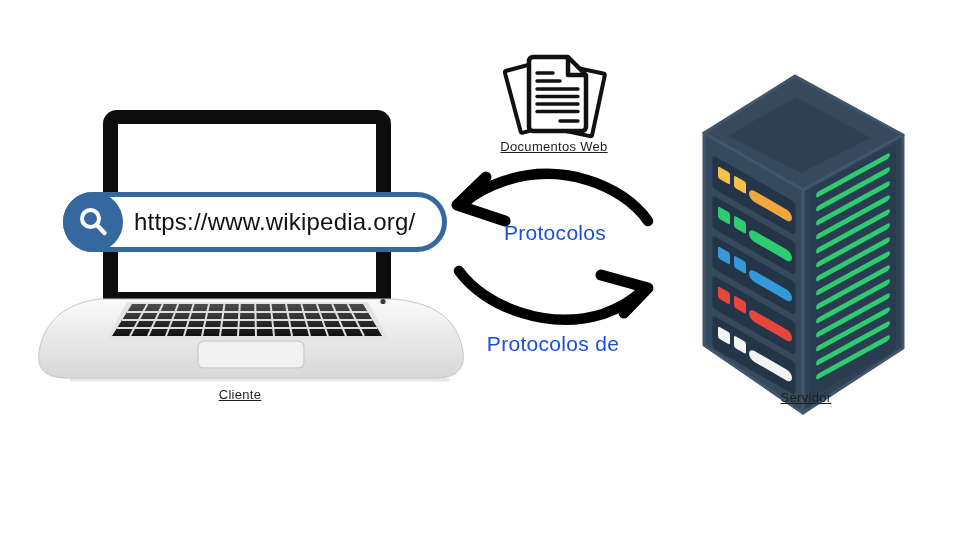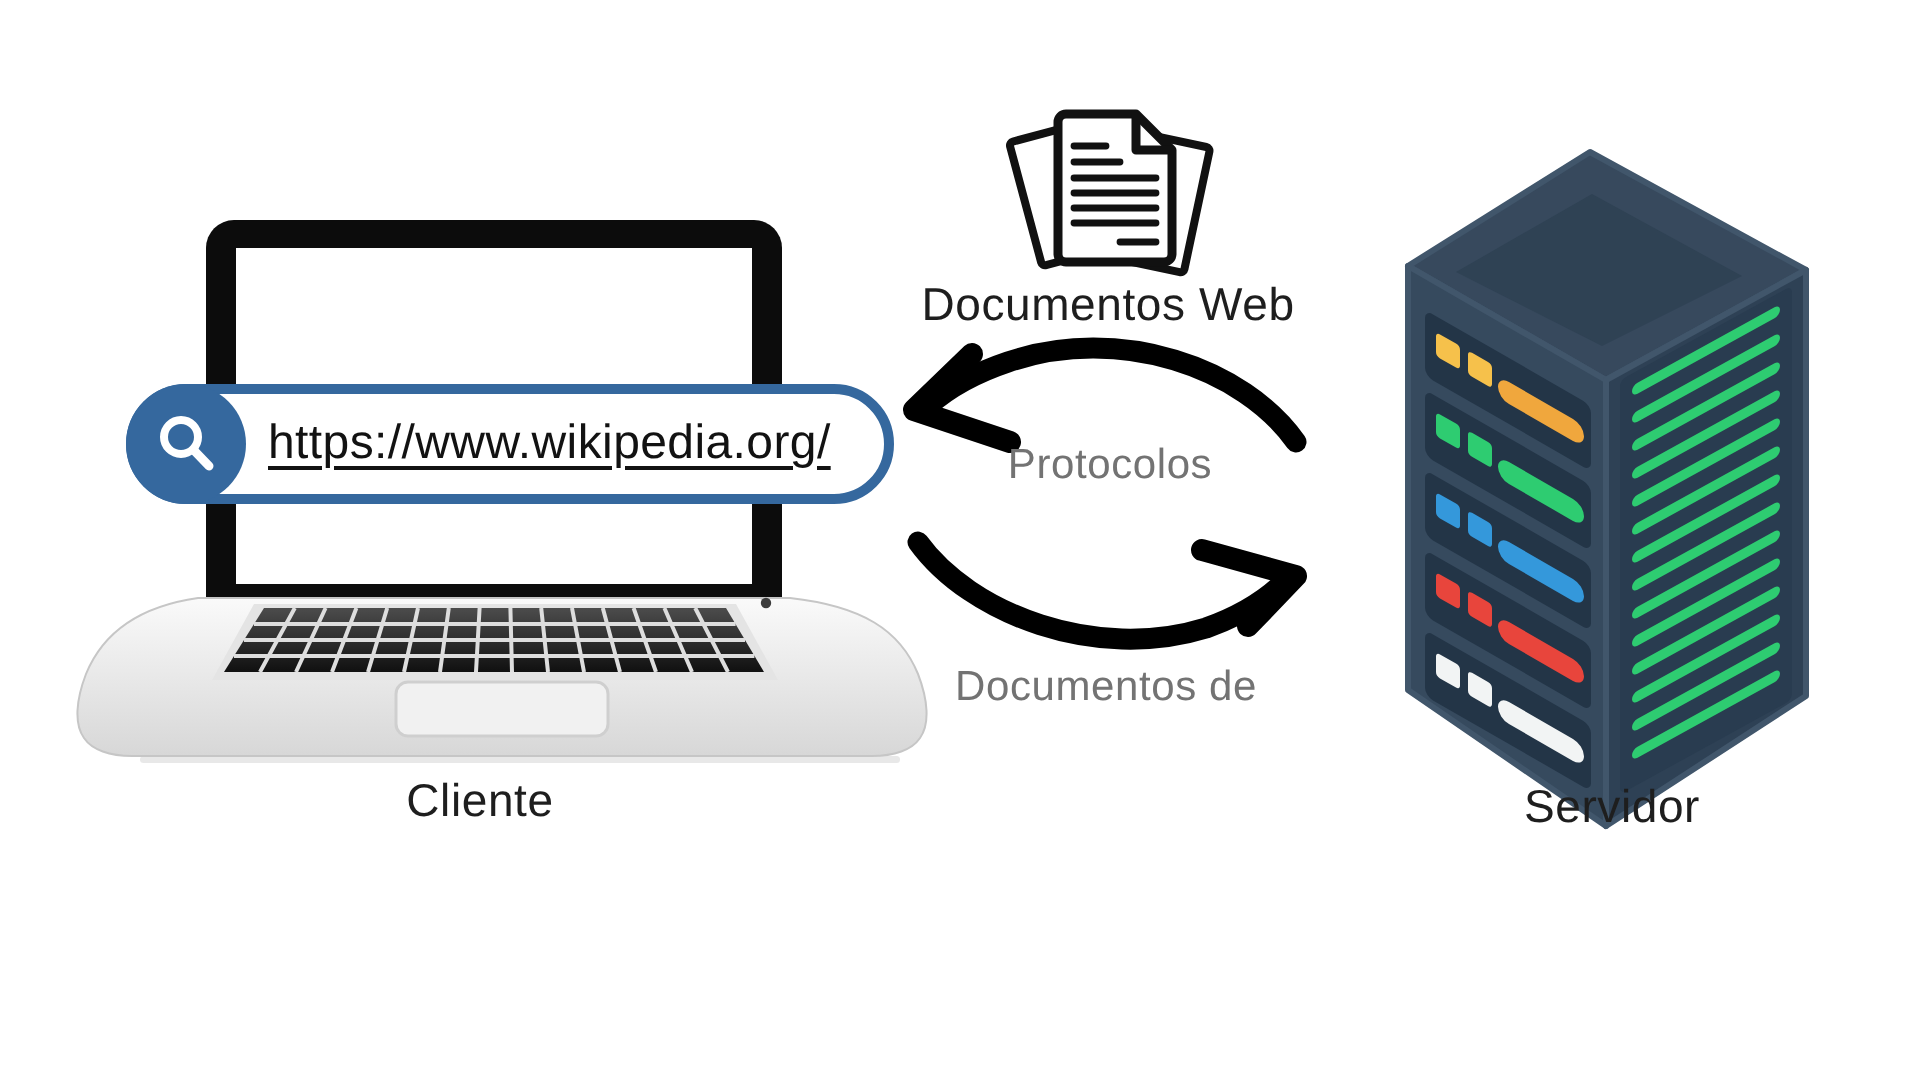--- a/index.html
+++ b/index.html
@@ -3,38 +3,38 @@
 <meta charset="utf-8">
 <style>
   html,body{margin:0;padding:0;background:#ffffff;}
   .canvas{
     position:relative;width:960px;height:540px;overflow:hidden;background:#ffffff;
     font-family:"Liberation Sans", sans-serif;color:#1e1e1e;
   }
   .art{position:absolute;left:0;top:0;width:960px;height:540px;}
   .label{
     position:absolute;transform:translateX(-50%);
-    font-size:23px;letter-spacing:.3px;color:#1e1e1e;white-space:nowrap;text-align:center;
+    font-size:13px;letter-spacing:.3px;color:#1e1e1e;white-space:nowrap;text-align:center;text-decoration:underline;
   }
   .label2{
     position:absolute;transform:translateX(-50%);
-    font-size:21px;letter-spacing:.3px;color:#737373;text-align:left;line-height:28px;white-space:nowrap;
+    font-size:21px;letter-spacing:.3px;color:#1d4ed8;text-align:left;line-height:28px;white-space:nowrap;
   }
   .url-bar{
     position:absolute;left:63px;top:192px;width:384px;height:60px;box-sizing:border-box;
     border:5px solid #35689e;border-radius:30px;background:#ffffff;
   }
   .url-cap{
     position:absolute;left:-5px;top:-5px;width:60px;height:60px;border-radius:50%;
     background:#35689e;display:flex;align-items:center;justify-content:center;
   }
   .url-text{
     position:absolute;left:66px;top:50%;transform:translateY(-50%);
     font-size:24px;color:#121212;letter-spacing:.2px;white-space:nowrap;
-    text-decoration:underline;text-decoration-thickness:2px;text-underline-offset:4px;
+    text-decoration-thickness:2px;text-underline-offset:4px;
   }
 </style>
 </head>
 <body>
 
 <div class="canvas">
 
   <svg class="art" viewBox="0 0 960 540">
     <defs>
       <linearGradient id="deckGrad" x1="0" y1="0" x2="0" y2="1">
@@ -167,16 +167,16 @@
 
   <div class="label" style="left:806px;top:390px;">Servidor</div>
 
   <div class="label" style="left:554px;top:139px;">Documentos Web</div>
 
   <div class="label2" style="left:555px;top:219px;">
     <div>Protocolos</div>
   </div>
 
   <div class="label2" style="left:553px;top:330px;">
-    <div>Documentos de</div>
+    <div>Protocolos de</div>
   </div>
 
 </div>
 
 </body></html>

